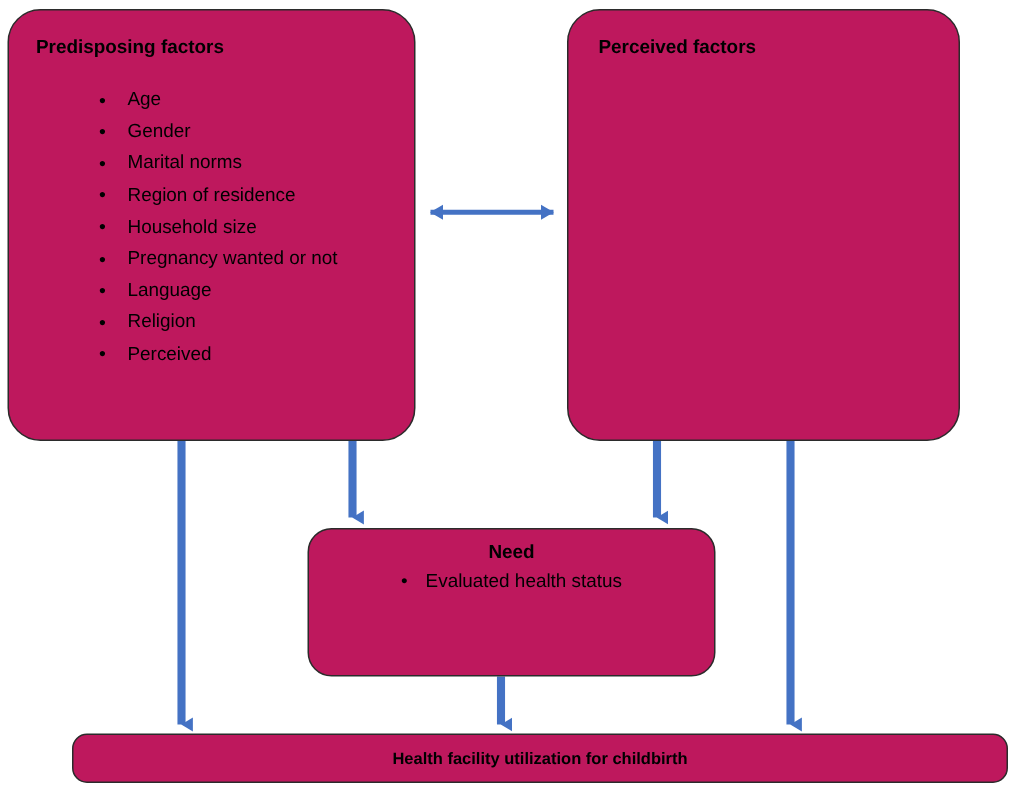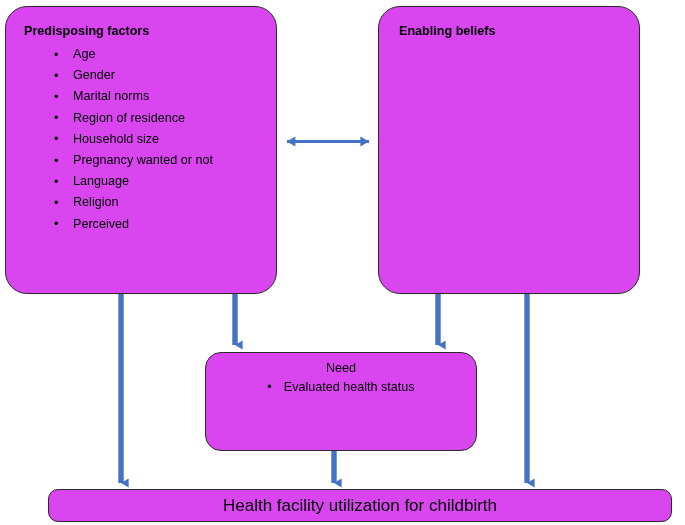--- a/index.html
+++ b/index.html
@@ -18,21 +18,21 @@
   #canvas {
     position: absolute;
     left: 0; top: 0;
     width: 685px;
     height: 525px;
   }
   
   .box {
     position: absolute;
     box-sizing: border-box;
-    background: #d946ef;
+    background: #be185d;
     border: 1.4px solid #2b2b2b;
     border-radius: 22px;
     z-index: 3;
   }
   #box-predisposing {
     left: 5px;  top: 6px;
     width: 272px; height: 288px;
   }
   #box-enabling {
     left: 378px; top: 6px;
@@ -54,21 +54,21 @@
     font-weight: bold;
     font-size: 12.6px;
     line-height: 16px;
     white-space: nowrap;
   }
   #box-predisposing .box-title { position: absolute; left: 18px; top: 16px; }
   #box-enabling     .box-title { position: absolute; left: 20px; top: 16px; }
 
   ul.bullets {
     list-style: none;
-    margin: 4px;
+    margin: 16px;
     padding: 0;
     position: absolute;
   }
   ul.bullets > li {
     position: relative;
     font-size: 12.6px;
     line-height: 21.2px;
     padding-left: 19px;
     white-space: pre-line;
   }
@@ -81,21 +81,21 @@
     line-height: 21.2px;
   }
   #list-predisposing { left: 44px; top: 33px; width: 220px; }
 
   
   #need-title {
     position: absolute;
     left: 0; right: 0;
     top: 7px;
     text-align: center;
-    font-weight: normal;
+    font-weight: bold;
     font-size: 12.6px;
     line-height: 16px;
   }
   #list-need {
     position: absolute;
     left: 0; right: 0;
     top: 24px;
     list-style: none;
     margin: 0;
     padding: 0;
@@ -112,22 +112,22 @@
   #list-need > li .l2 {
     display: block;
   }
 
   #outcome-text {
     position: absolute;
     left: 0; right: 0; top: 0; bottom: 0;
     display: flex;
     align-items: center;
     justify-content: center;
-    font-weight: normal;
-    font-size: 17px;
+    font-weight: bold;
+    font-size: 11px;
   }
 
   
   #arrows {
     position: absolute;
     left: 0; top: 0;
     width: 685px; height: 525px;
     z-index: 1;
     pointer-events: none;
   }
@@ -172,21 +172,21 @@
       <li>Region of residence</li>
       <li>Household size</li>
       <li>Pregnancy wanted or not</li>
       <li>Language</li>
       <li>Religion</li>
       <li>Perceived</li>
     </ul>
   </div>
 
   <div class="box" id="box-enabling">
-    <div class="box-title">Enabling beliefs</div>
+    <div class="box-title">Perceived factors</div>
 
   </div>
 
   <div class="box" id="box-need">
     <div id="need-title">Need</div>
     <ul id="list-need">
       <li>
         <span class="bdot">•</span><span>Evaluated health status</span>
       </li>
     </ul>

